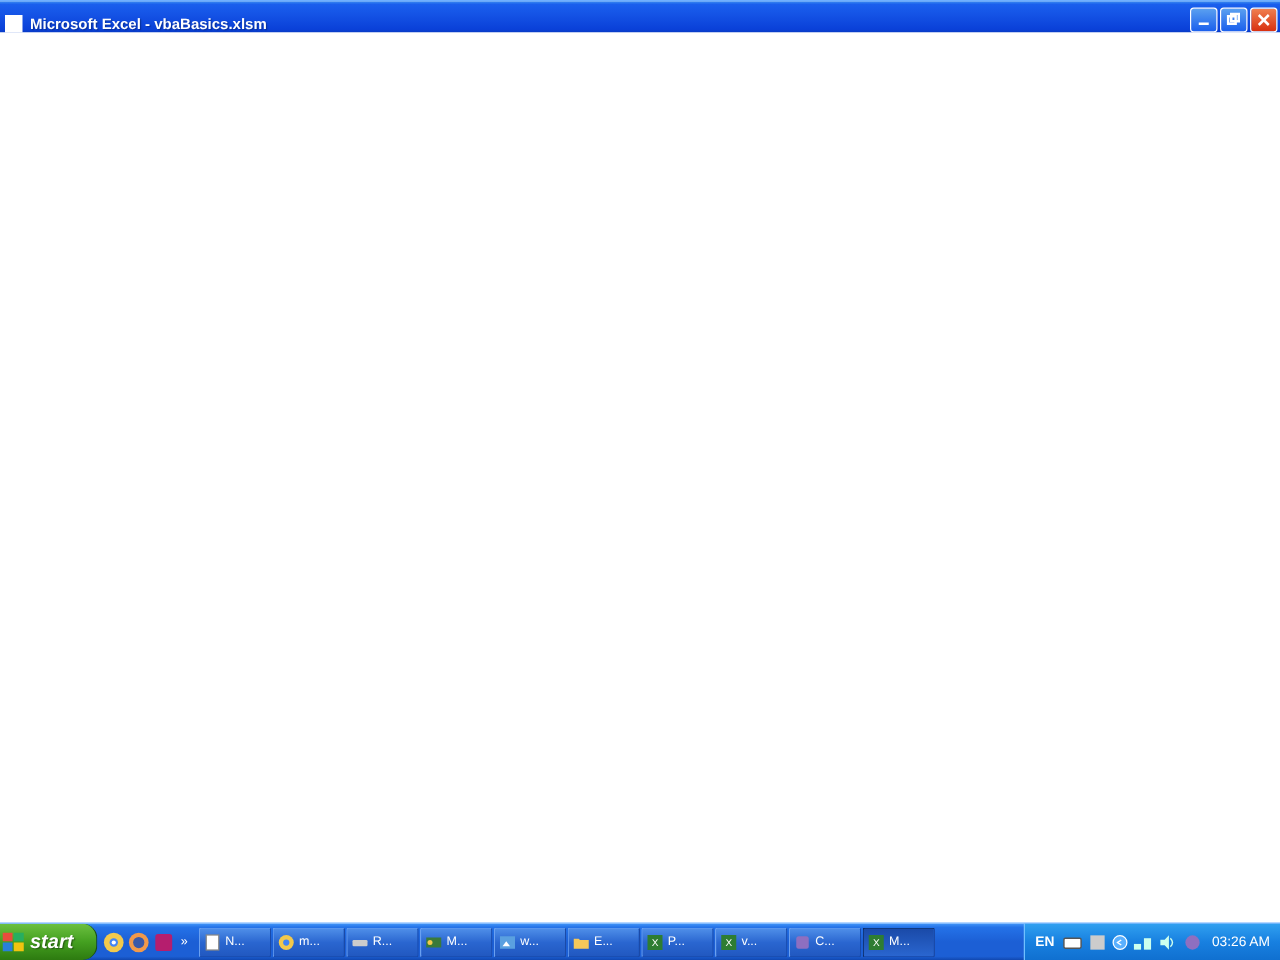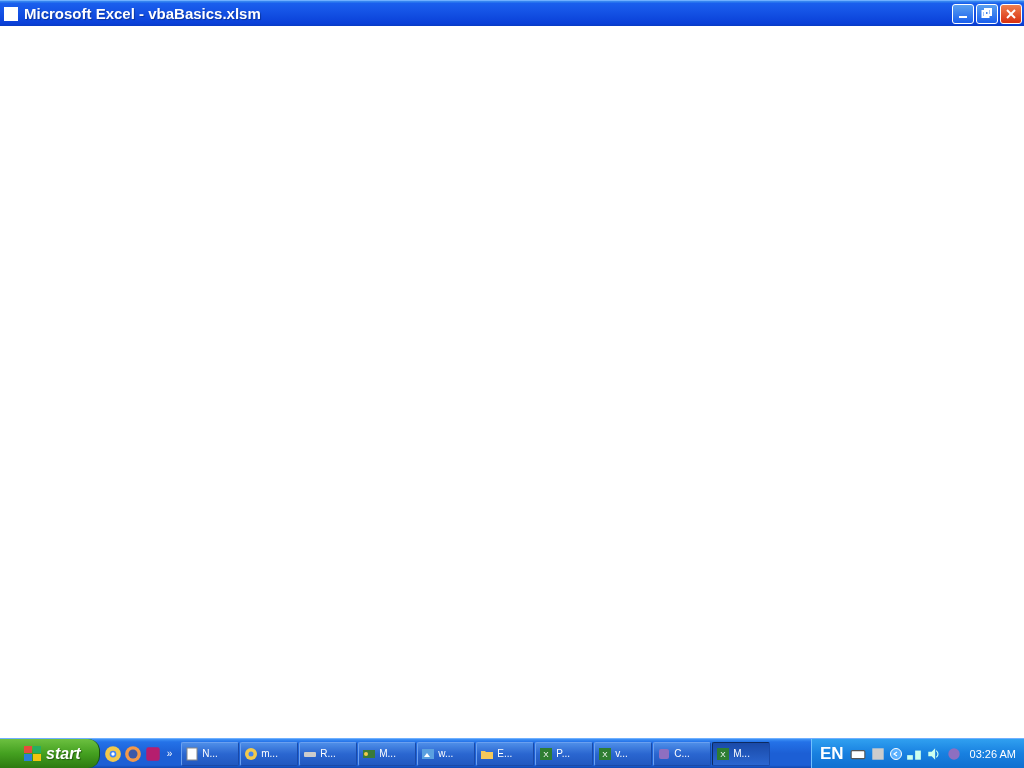--- a/index.html
+++ b/index.html
@@ -10,23 +10,23 @@
   font-family: Tahoma, Arial, sans-serif;
   background: #fff;
   position: relative;
 }
 
 
 .titlebar {
   height: 26px;
   background: linear-gradient(to bottom, #3a8df0 0%, #1a5fed 10%, #1554e6 40%, #0a40d8 90%, #083bc4 100%);
   display: flex;
-  align-items: center;
+  align-items: flex-end;
   color: #fff;
-  font-size: 15px;
+  font-size: 12px;
   font-weight: bold;
   padding: 0 2px 0 4px;
   border-top: 1px solid #6fb0ff;
 }
 .titlebar .app-icon {
   width: 14px; height: 14px;
   background: #fff;
   margin-right: 6px;
 }
 .titlebar .title { flex: 0 0 auto; text-shadow: 1px 1px 1px rgba(0,0,0,0.3); }
@@ -59,21 +59,21 @@
   position: absolute;
   bottom: 0; left: 0; right: 0;
   height: 30px;
   background: linear-gradient(to bottom, #3f93f7 0%, #2472e8 10%, #1c5fd5 50%, #1c5fd5 90%, #1148b0 100%);
   display: flex;
   align-items: stretch;
   border-top: 1px solid #6fb0ff;
 }
 .start-btn {
   height: 100%;
-  padding: 0 18px 0 24px;
+  padding: 0 18px 0 2px;
   background: linear-gradient(to bottom, #6cc040 0%, #44a020 50%, #2d7a10 100%);
   color: #fff;
   font-weight: bold;
   font-style: italic;
   font-size: 16px;
   display: flex;
   align-items: center;
   border-radius: 0 12px 12px 0;
   cursor: pointer;
   text-shadow: 1px 1px 1px rgba(0,0,0,0.4);
@@ -136,21 +136,21 @@
 }
 
 .systray {
   background: linear-gradient(to bottom, #30a0f0 0%, #1880e0 50%, #1070d0 100%);
   display: flex; align-items: center;
   padding: 0 8px 0 6px;
   gap: 4px;
   border-left: 1px solid #70c0ff;
 }
 .systray .lang {
-  color: #fff; font-size: 17px; font-weight: bold;
+  color: #fff; font-size: 11px; font-weight: bold;
   padding: 0 2px;
   cursor: pointer;
 }
 .systray .tray-icon {
   width: 16px; height: 16px;
   display: flex; align-items: center; justify-content: center;
   cursor: pointer;
 }
 .systray .tray-chevron {
   width: 12px; height: 12px;

